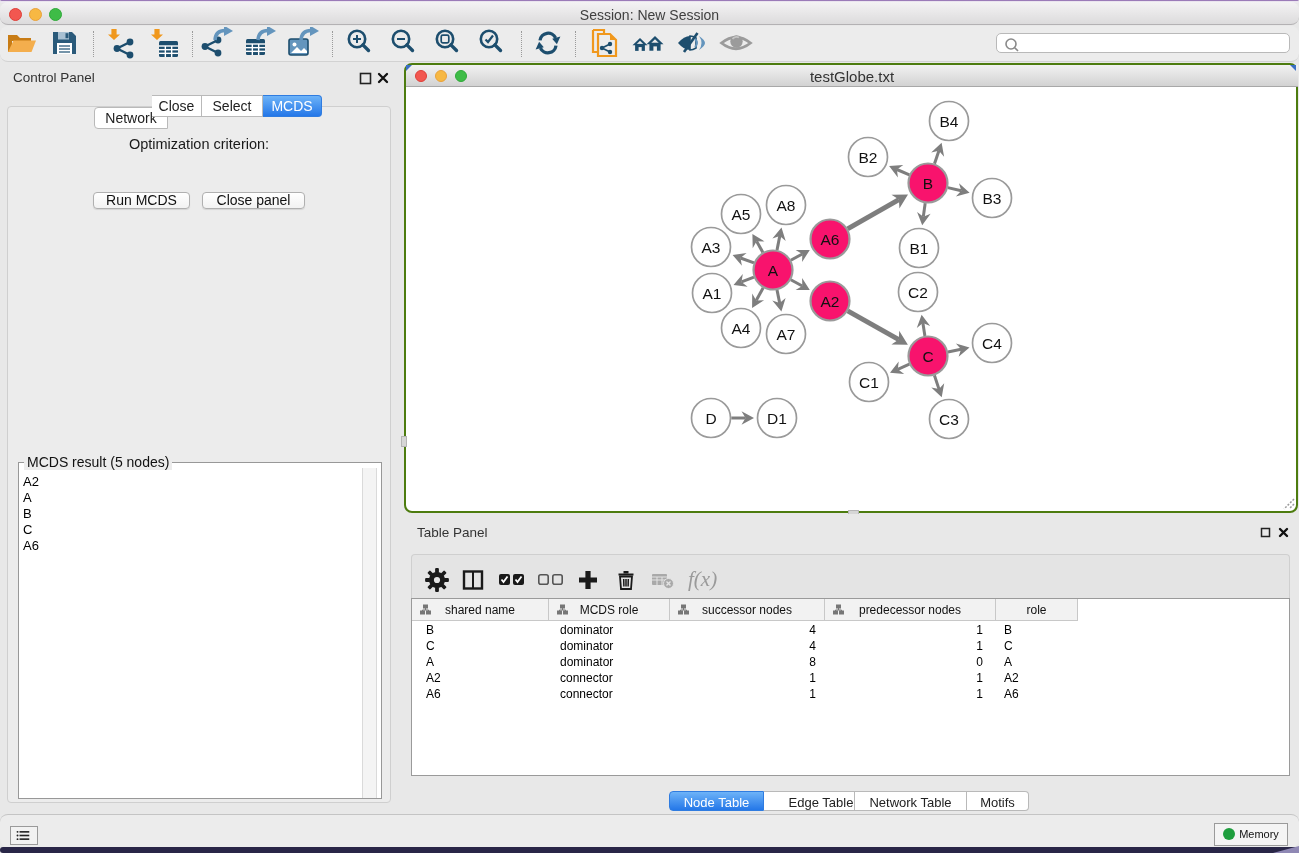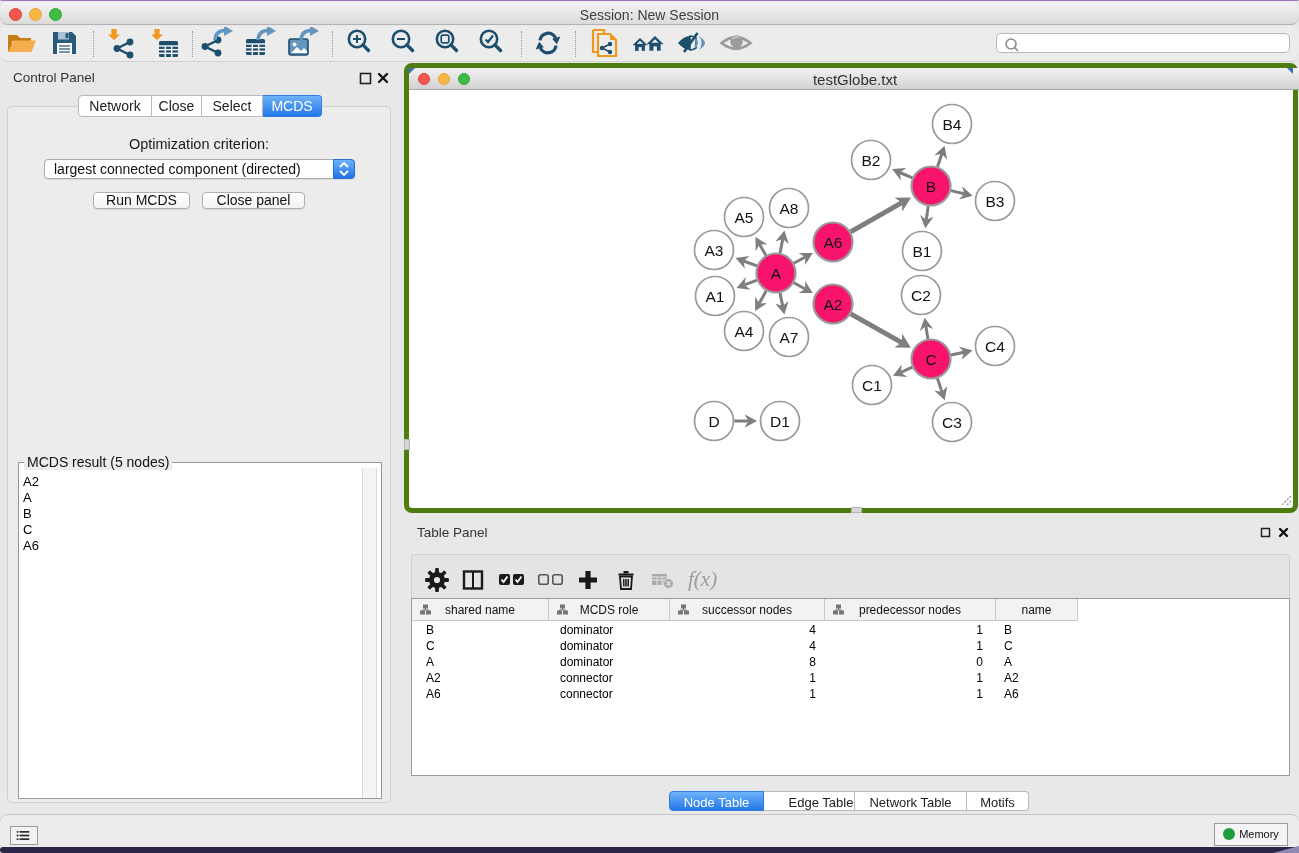--- a/index.html
+++ b/index.html
@@ -43,21 +43,21 @@
 #mcdsBox { position:absolute; left:10px; top:355px; width:364px; height:337px; background:#fff;
   border:1px solid #989898; }
 #mcdsLegend { position:absolute; left:5px; top:-9px; background:#ececec; font-size:14px; color:#111;
   padding:0 3px;text-align:right; }
 #mcdsList { position:absolute; left:1px; top:11px; font-size:13px; color:#000; line-height:16px; padding-left:3px;}
 #mcdsSb { position:absolute; right:4px; top:5px; width:15px; height:330px; background:#f4f4f4;
   border-left:1px solid #dadada; border-right:1px solid #dadada;}
 
 
 #netwin { left:404px; top:63px; width:894px; height:450px; background:#fff;
-  border:5px solid #4d7c0f; }
+  border:2px solid #4d7c0f; }
 #netTitlebar { position:absolute; left:0; top:0; width:892px; height:22px;
   background:linear-gradient(#f2f2f2,#d2d2d2); border-bottom:1px solid #a8a8a8; }
 #netTitle { width:100%; text-align:center; font-size:15px; color:#333; padding-top:3px; }
 .ntl { position:absolute; top:5px; width:12px; height:12px; border-radius:50%; }
 
 
 #tpanel { left:404px; top:514px; width:895px; height:300px; background:#e8e8e8; }
 #tpTitle { left:13px; top:11px; font-size:13.5px; color:#333; }
 #tpToolbar { position:absolute; left:7px; top:40px; width:879px; height:44px; background:#e4e4e4;
   border:1px solid #cfcfcf; border-radius:4px 4px 0 0; border-bottom:none; }
@@ -240,36 +240,30 @@
 <div class="abs" id="cpanel">
   <div class="abs" id="cpTitle">Control Panel</div>
   <svg class="hdrBtn" style="left:359px" width="13" height="13">
       <rect x="1.5" y="1.5" width="10" height="10" fill="none" stroke="#222" stroke-width="1.6"></rect>
     </svg>
   <svg class="hdrBtn" style="left:377px" width="12" height="12">
       <path d="M2 2 L10 10 M10 2 L2 10" stroke="#111" stroke-width="2.3" stroke-linecap="round"></path>
     </svg>
   <div id="cpInner">
     <div class="abs" id="optLabel">Optimization criterion:</div>
-    <div class="abs" id="dropdown">largest connected component (directed)
-      <div id="ddBtn"><svg width="20" height="18" viewBox="0 0 20 18">
-            <path d="M6 7 L10 3 L14 7" fill="none" stroke="#fff" stroke-width="1.8" stroke-linejoin="round"></path>
-            <path d="M6 11 L10 15 L14 11" fill="none" stroke="#fff" stroke-width="1.8" stroke-linejoin="round"></path>
-          </svg></div>
-    </div>
     <div class="btn" style="left:85px;width:97px;">Run MCDS</div>
     <div class="btn" style="left:194px;width:103px;">Close panel</div>
     <div id="mcdsBox">
       <div id="mcdsLegend">MCDS result (5 nodes)</div>
       <div id="mcdsSb"></div>
       <div id="mcdsList">A2<br>A<br>B<br>C<br>A6</div>
     </div>
   </div>
   <div id="cpTabs">
-    <div class="tab" style="left:0;width:74px;border-radius:4px 0 0 4px;">Network</div>
+    <div class="tab" style="left:16px;width:74px;border-radius:4px 0 0 4px;margin-top:12px;">Network</div>
     <div class="tab" style="left:74px;width:50px;border-left:none;">Close</div>
     <div class="tab" style="left:124px;width:61px;border-left:none;">Select</div>
     <div class="tab tabsel" style="left:185px;width:59px;border-left:none;border-radius:0 4px 4px 0;">MCDS</div>
   </div>
 </div>
 
 <div class="abs" id="netwin">
   <div id="netTitlebar">
     <div class="ntl" style="left:9px;background:#f25750;border:1px solid #de3f38;"></div>
     <div class="ntl" style="left:29px;background:#f7b843;border:1px solid #e9a23a;"></div>
@@ -461,21 +455,21 @@
         </svg>
         <div class="th" style="left:413px;width:171px;">predecessor nodes</div>
         <svg style="position:absolute;left:421px;top:5px" width="11" height="11" viewBox="0 0 11 11">
           <g fill="#777" stroke="#777">
             <rect x="3.5" y="1" width="4" height="3"></rect>
             <rect x="0.5" y="7" width="4" height="3"></rect>
             <rect x="6.5" y="7" width="4" height="3"></rect>
             <path d="M5.5 4 v2 M2.5 7 v-1 h6 v1" fill="none" stroke-width="1"></path>
           </g>
         </svg>
-        <div class="th" style="left:584px;width:82px;">name</div>
+        <div class="th" style="left:584px;width:82px;">role</div>
       </div>
       <div class="td" style="left:14px;top:23px;">B</div>
       <div class="td" style="left:148px;top:23px;">dominator</div>
       <div class="td" style="left:304px;top:23px;width:100px;text-align:right;">4</div>
       <div class="td" style="left:471px;top:23px;width:100px;text-align:right;">1</div>
       <div class="td" style="left:592px;top:23px;">B</div>
       <div class="td" style="left:14px;top:39px;">C</div>
       <div class="td" style="left:148px;top:39px;">dominator</div>
       <div class="td" style="left:304px;top:39px;width:100px;text-align:right;">4</div>
       <div class="td" style="left:471px;top:39px;width:100px;text-align:right;">1</div>

